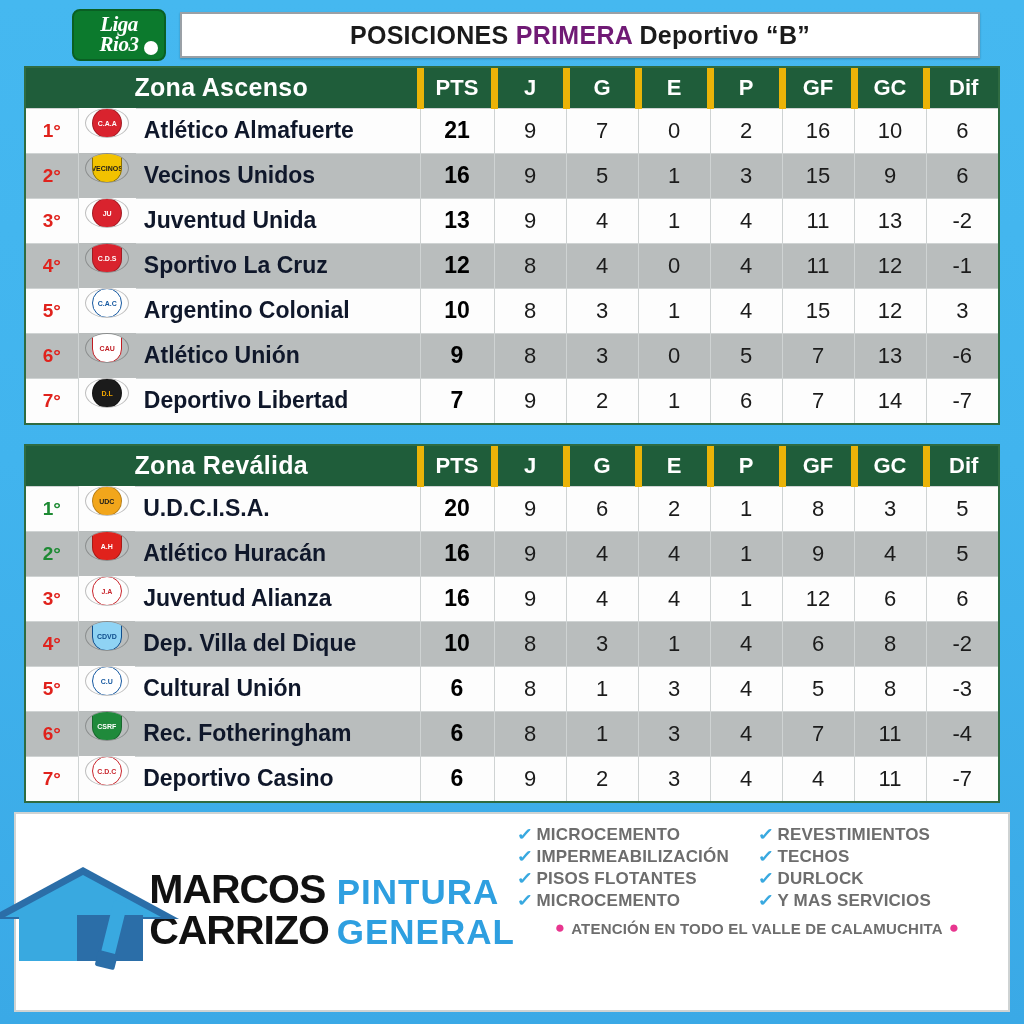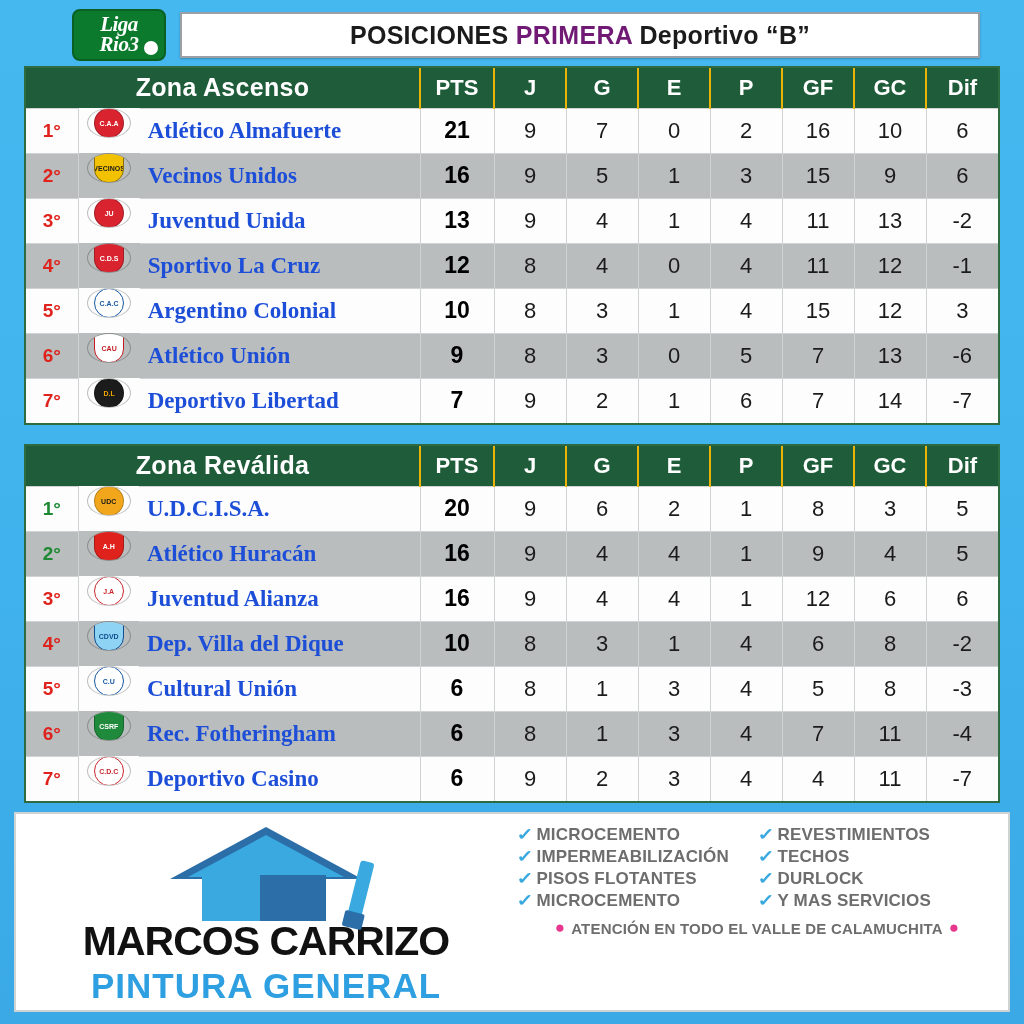--- a/index.html
+++ b/index.html
@@ -58,21 +58,21 @@
     background: #fff;
   }
   #table-ascenso { top: 66px; }
   #table-revalida { top: 444px; }
 
   table { width: 100%; border-collapse: collapse; }
   thead th {
     background: #1f5d3a; color: #fff;
     font-size: 22px; font-weight: bold;
     height: 40px; text-align: center;
-    border-right: 2px solid #eab308;
+    border-right: 7px solid #eab308;
   }
   thead th:last-child { border-right: none; }
   thead th.zone {
     text-align: center; font-size: 25px; color: #fff;
     letter-spacing: 0.3px;
   }
   tbody tr { height: 45px; }
   tbody tr:nth-child(even) { background: #b9bdbd; }
   tbody tr:nth-child(odd) { background: #fdfdfd; }
   tbody td {
@@ -82,22 +82,22 @@
   }
   tbody td:last-child { border-right: none; }
   td.pos {
     width: 52px; color: #e0221c; font-size: 19px; font-weight: bold;
   }
   td.pos.green { color: #1d8a33; }
   td.crest { width: 44px; padding: 0; }
   td.team {
     text-align: left; padding-left: 8px;
     font-size: 23px; font-weight: bold;
-    font-family: Liberation Serif, serif;
-    color: #1d4ed8;
+    font-family: Liberation Sans, sans-serif;
+    color: #0f172a;
   }
   td.pts { width: 74px; color: #000000; font-weight: bold; font-size: 23px; }
   td.num { width: 72px; font-size: 22px; }
 
   
   .crest {
     width: 30px; height: 30px; margin: 0 auto;
     border-radius: 50%;
     display: flex; align-items: center; justify-content: center;
     font-size: 7px; font-weight: bold; color: #fff;
@@ -121,21 +121,21 @@
   .crest.c-rf   { background: #1f8a3b; color:#fff; }
   .crest.c-dc   { background: #ffffff; color:#c9252c; border-color:#c9252c;}
 
   
   .ad {
     position: absolute; left: 14px; top: 812px; width: 996px; height: 200px;
     background: #fff; border: 2px solid #cfd3d3;
   }
   .ad-left {
     position: absolute; left: 0; top: 0; width: 500px; height: 100%;
-    display: flex; flex-direction: column; align-items: center; justify-content: flex-end;
+    display: flex; flex-direction: row; align-items: center; justify-content: flex-end;
     padding-bottom: 4px;
   }
   .house {
     position: relative; width: 260px; height: 96px; margin-top: 6px;
   }
   .house .roof {
     position: absolute; left: 50%; top: 2px; transform: translateX(-50%);
     width: 0; height: 0;
     border-left: 96px solid transparent;
     border-right: 96px solid transparent;

